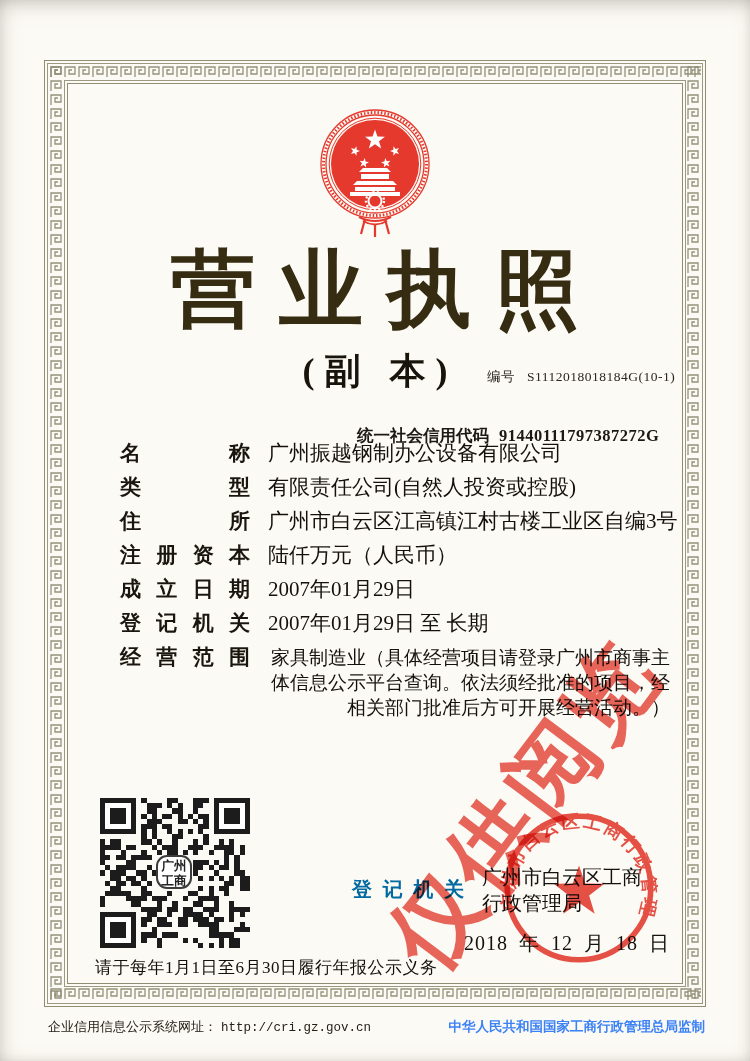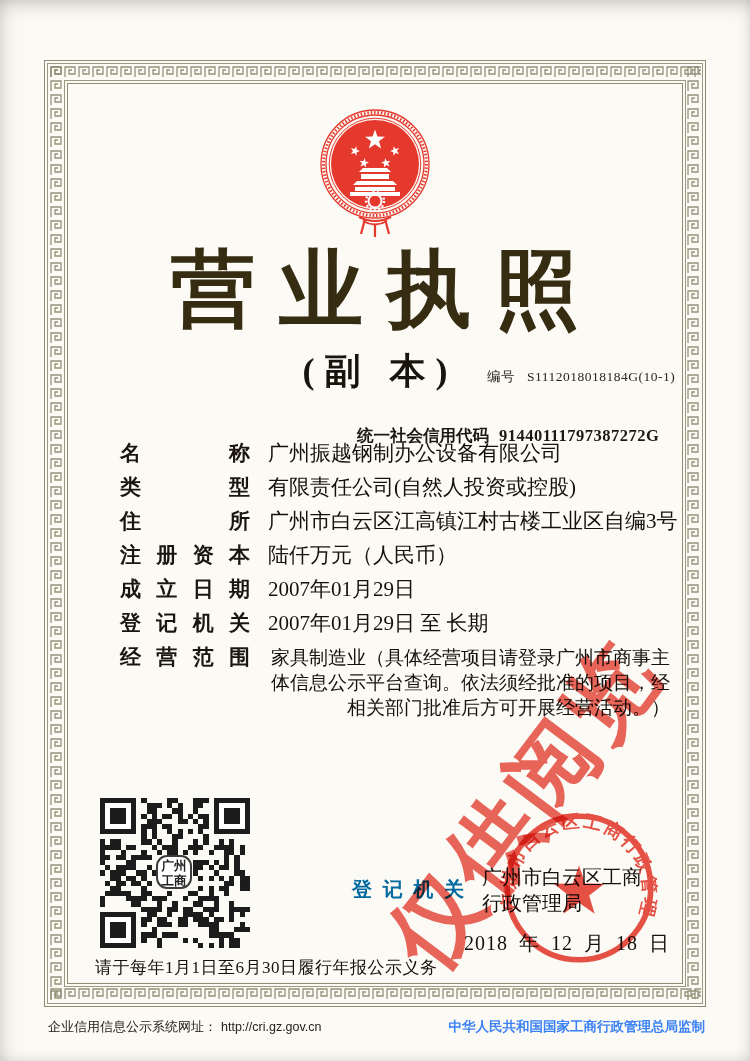--- a/index.html
+++ b/index.html
@@ -30,21 +30,21 @@
   .flabel{width:130px;flex:0 0 130px;text-align:justify;text-align-last:justify;font-weight:600;color:#1a160f;}
   .fvalue{margin-left:18px;flex:1;}
   .row.scope .fvalue{font-size:19px;line-height:25px;width:400px;flex:0 0 402px;text-align:right;}
   
   .reg-label{left:352px;top:876px;width:112px;font-size:20px;font-weight:600;text-align:justify;text-align-last:justify;color:#0369a1;}
   .reg-value{left:482px;top:864px;width:176px;font-size:20px;line-height:26px;color:#14110d;}
   .issue-date{left:464px;top:930px;font-size:20px;color:#14110d;word-spacing:5px;letter-spacing:1px;}
   .note{left:95px;top:956px;font-size:17px;color:#14110d;letter-spacing:.5px;}
   
   .footer-l{left:48px;top:1018px;font-size:13px;color:#24201a;}
-  .footer-l .url{font-family:Liberation Sans, sans-serif;font-size:12.5px;margin-left:4px;}
+  .footer-l .url{font-family:Liberation Mono, monospace;font-size:12.5px;margin-left:4px;}
   .footer-r{right:45px;top:1018px;font-size:13.5px;font-weight:600;color:#3b82f6;}
   
   .qr{left:100px;top:798px;width:150px;height:150px;}
   .qr-label{left:156px;top:855px;width:36px;height:34px;background:#fff;border:2px solid #3c3c3c;border-radius:11px;
             font-size:12.5px;font-weight:700;line-height:15px;text-align:center;color:#222;padding-top:2px;box-sizing:border-box;}
   
   .seal{left:497px;top:806px;width:164px;height:164px;opacity:.88;mix-blend-mode:multiply;}
   .watermark{left:330px;top:744px;width:390px;text-align:center;font-size:90px;font-weight:900;white-space:nowrap;
              color:rgba(227,48,37,.74);letter-spacing:5px;transform:rotate(-53deg);transform-origin:50% 50%;
              mix-blend-mode:multiply;font-family:"Liberation Sans",sans-serif;}

